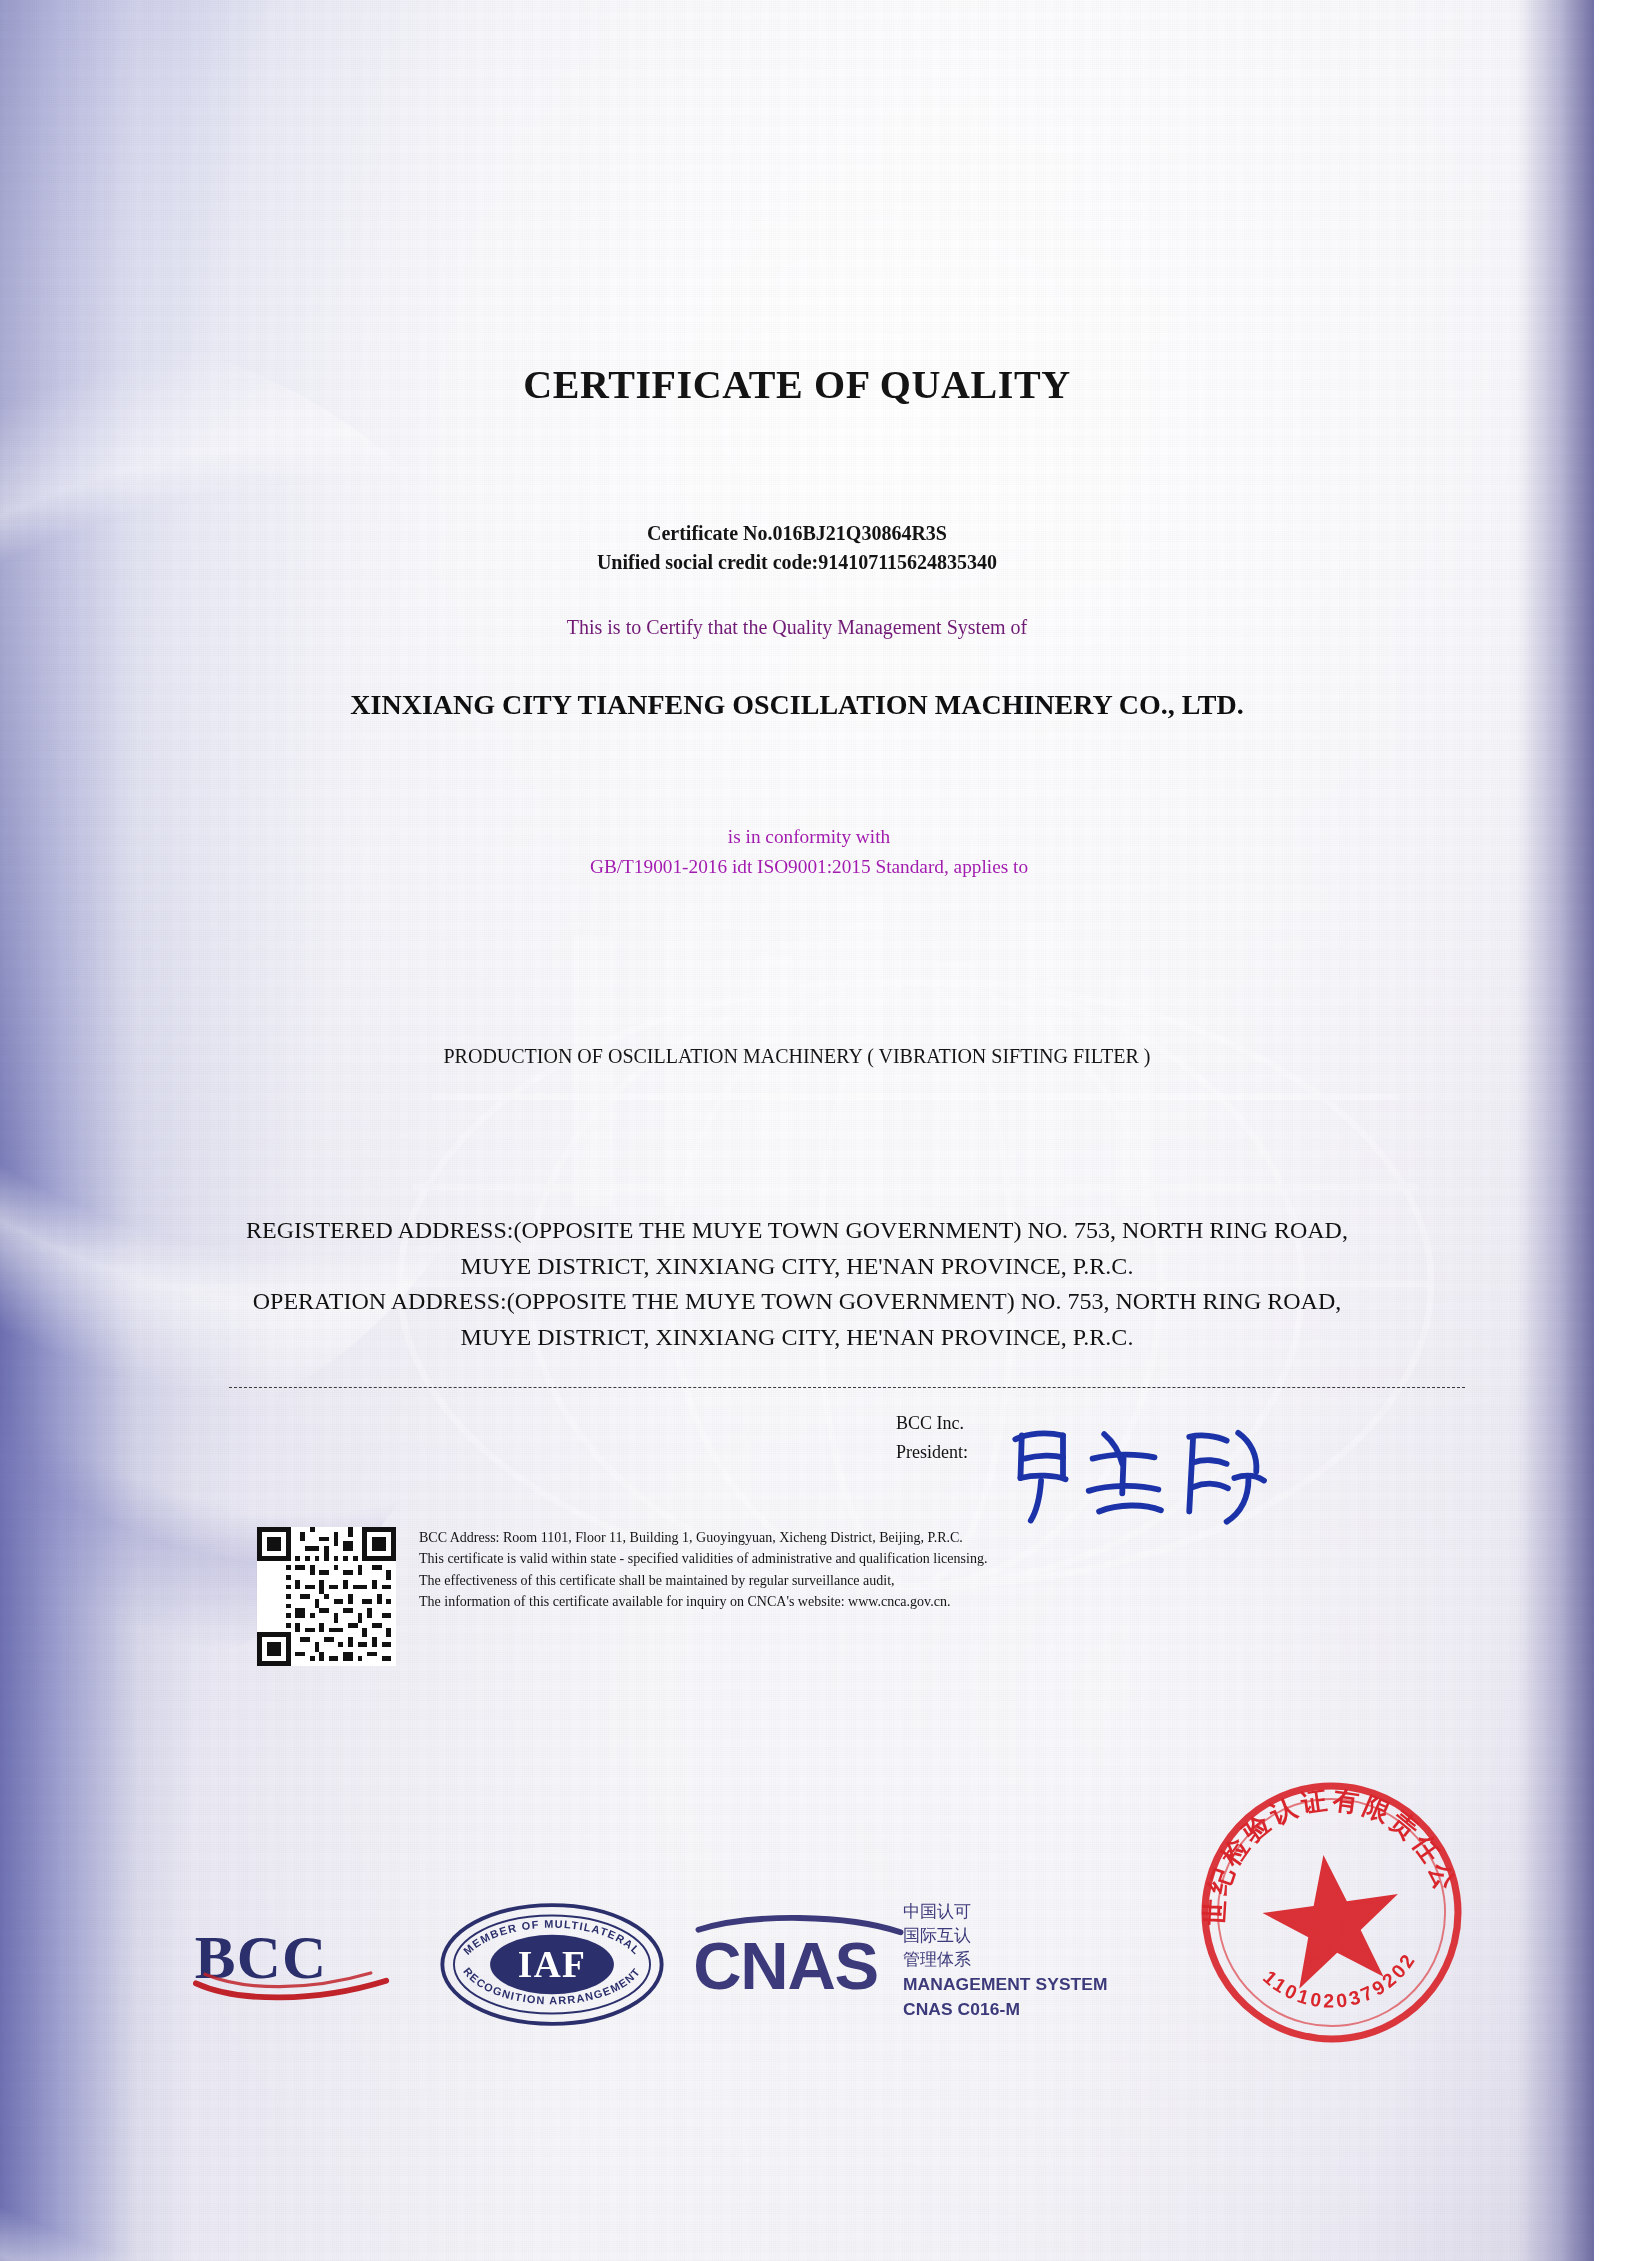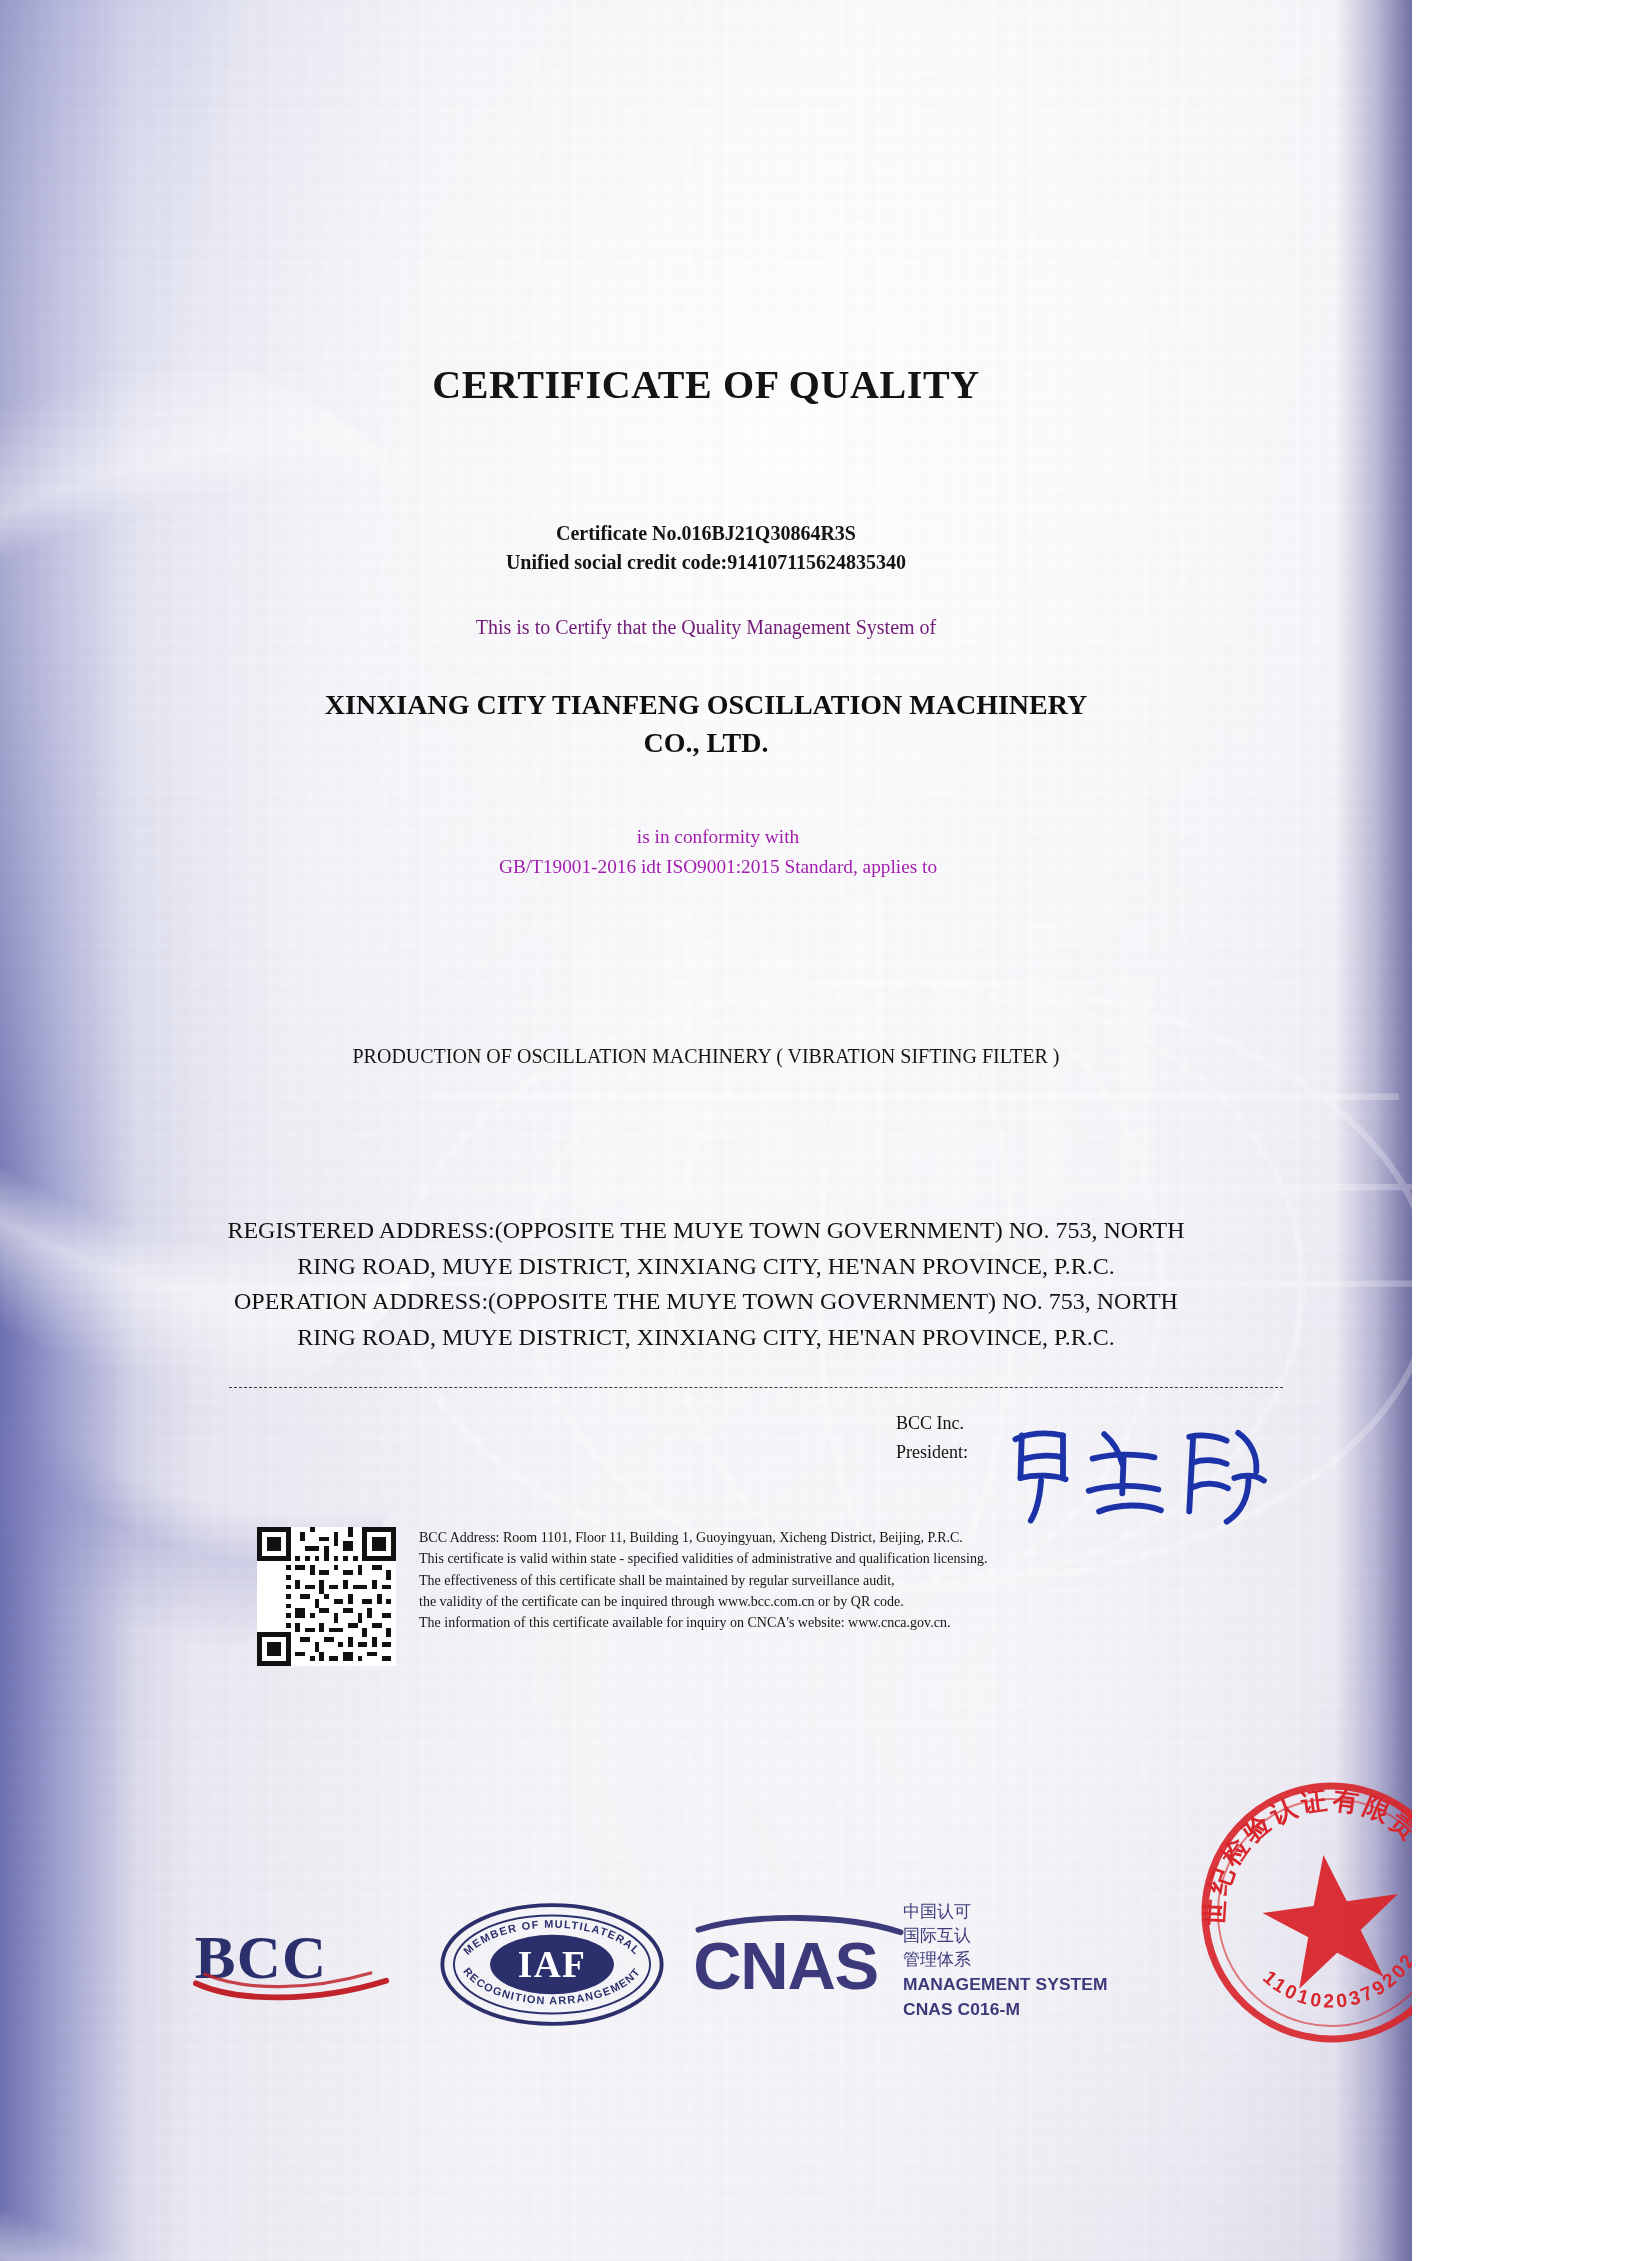--- a/index.html
+++ b/index.html
@@ -2,21 +2,21 @@
 <html style="font-size:10.3px"><head>
 <meta charset="utf-8">
 <style>
   html, body {
     margin: 0;
     padding: 0;
     background: #ffffff;
   }
   #page {
     position: relative;
-    width: 1412px;
+    width: 1594px;
     height: 2261px;
     overflow: hidden;
     background: #ffffff;
     font-family: "Liberation Serif", serif;
     color: #1a1a1a;
   }
 
   
   .bg-base {
     position: absolute;
@@ -459,21 +459,20 @@
           <rect x="21" y="27" width="1" height="1"></rect>
         <rect x="23" y="26" width="2" height="1"></rect>
           <rect x="26" y="27" width="2" height="1"></rect>
       </g>
     </svg>
 
     <div class="fineprint">
       <div>BCC Address: Room 1101, Floor 11, Building 1, Guoyingyuan, Xicheng District, Beijing, P.R.C.</div>
       <div>This certificate is valid within state - specified validities of administrative and qualification licensing.</div>
       <div>The effectiveness of this certificate shall be maintained by regular surveillance audit,</div>
-      <div>the validity of the certificate can be inquired through www.bcc.com.cn or by QR code.</div>
       <div>The information of this certificate available for inquiry on CNCA's website: www.cnca.gov.cn.</div>
     </div>
 
     <div class="logos">
 
       <svg class="logo-bcc" viewBox="0 0 310 140">
         <text x="2" y="92" font-family="Liberation Serif, serif" font-size="95" font-weight="bold" fill="#2b2f6b" letter-spacing="2">BCC</text>
         <path d="M4 100 C70 130, 190 130, 300 96" fill="none" stroke="#c0232a" stroke-width="9" stroke-linecap="round"></path>
         <path d="M18 86 C80 112, 180 112, 276 84" fill="none" stroke="#c0232a" stroke-width="5" stroke-linecap="round" opacity="0.85"></path>
       </svg>

